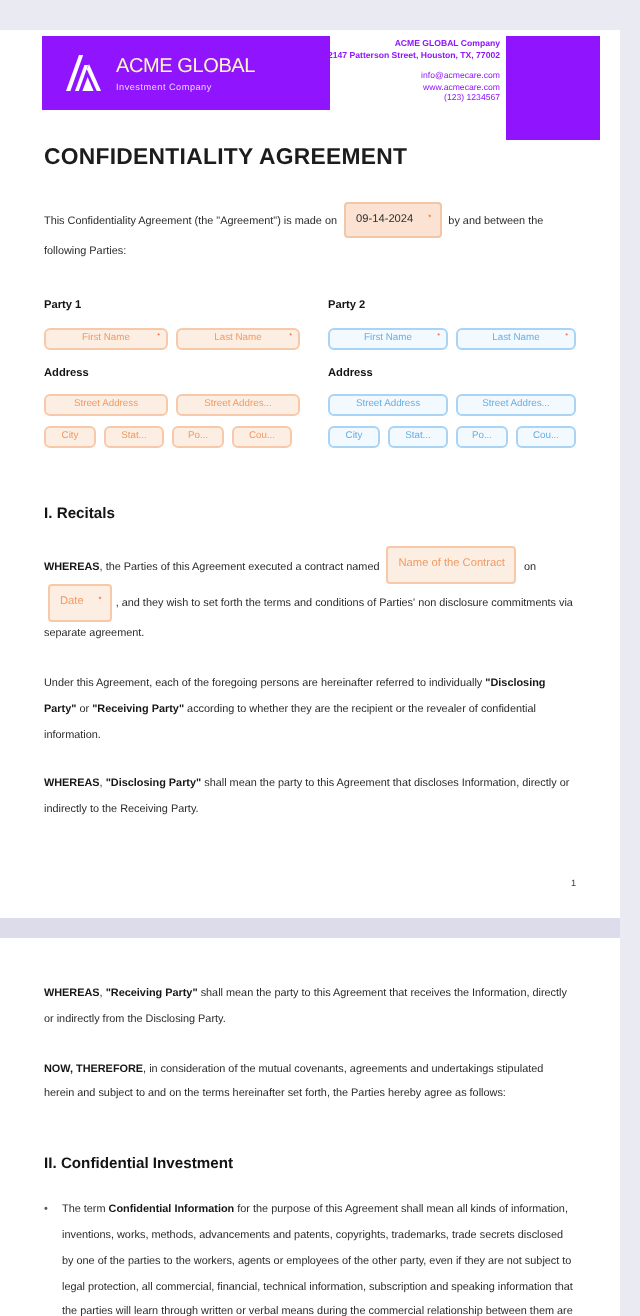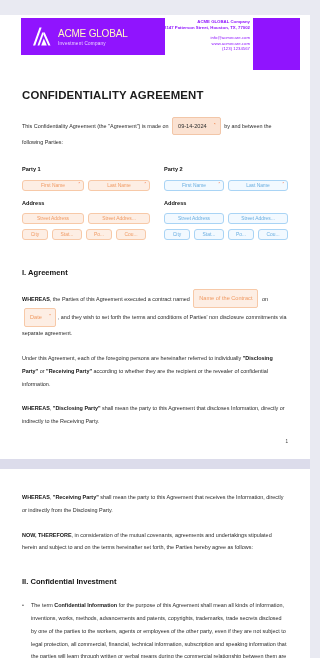--- a/index.html
+++ b/index.html
@@ -43,21 +43,21 @@
     text-align: right; color: #9014fe;
     font-size: 4.3px; line-height: 5.6px;
   }
   .contact .b { font-weight: bold; }
   .contact .sp { display: block; height: 5px; }
 
   
   .body-wrap { padding: 0 22px; }
   h1.doc-title {
     font-size: 11.4px; font-weight: bold; color: #1c1c1c;
-    letter-spacing: 0.15px; margin-top: 16px; margin-bottom: 16px;
+    letter-spacing: 0.15px; margin-bottom: 16px;
   }
   p.para {
     font-size: 5.45px; line-height: 12.8px; color: #2b2b2b;
   }
   p.para b { font-weight: bold; color: #161616; }
   .spacer-12 { height: 12px; }
 
   .inline-date {
     display: inline-block; vertical-align: middle;
     background: #fbe2d2; border: 0.7px solid #f2c6a8;
@@ -238,21 +238,21 @@
                 <span>Po...</span>
               </div>
             <div class="fld f-blue w-country">
                 <span>Cou...</span>
               </div>
           </div>
         </div>
 
       </div>
 
-      <h2 class="sec">I. Agreement</h2>
+      <h2 class="sec">I. Recitals</h2>
 
       <p class="para">
         <b>WHEREAS</b><span>, the Parties of this Agreement executed a contract named</span>
         <span class="inline-date" style="background:#fdeee4;border-color:#f7c9a8;color:#f09a63;padding:2px 5px;"><span>Name of the Contract</span></span>
         <span>on</span>
         <span class="inline-date" style="background:#fdeee4;border-color:#f7c9a8;color:#f09a63;"><span>Date</span><span class="star">*</span></span><span>, and they wish to set forth the terms and conditions of Parties' non disclosure commitments via separate agreement.</span>
       </p>
 
       <div class="spacer-12"></div>
 

